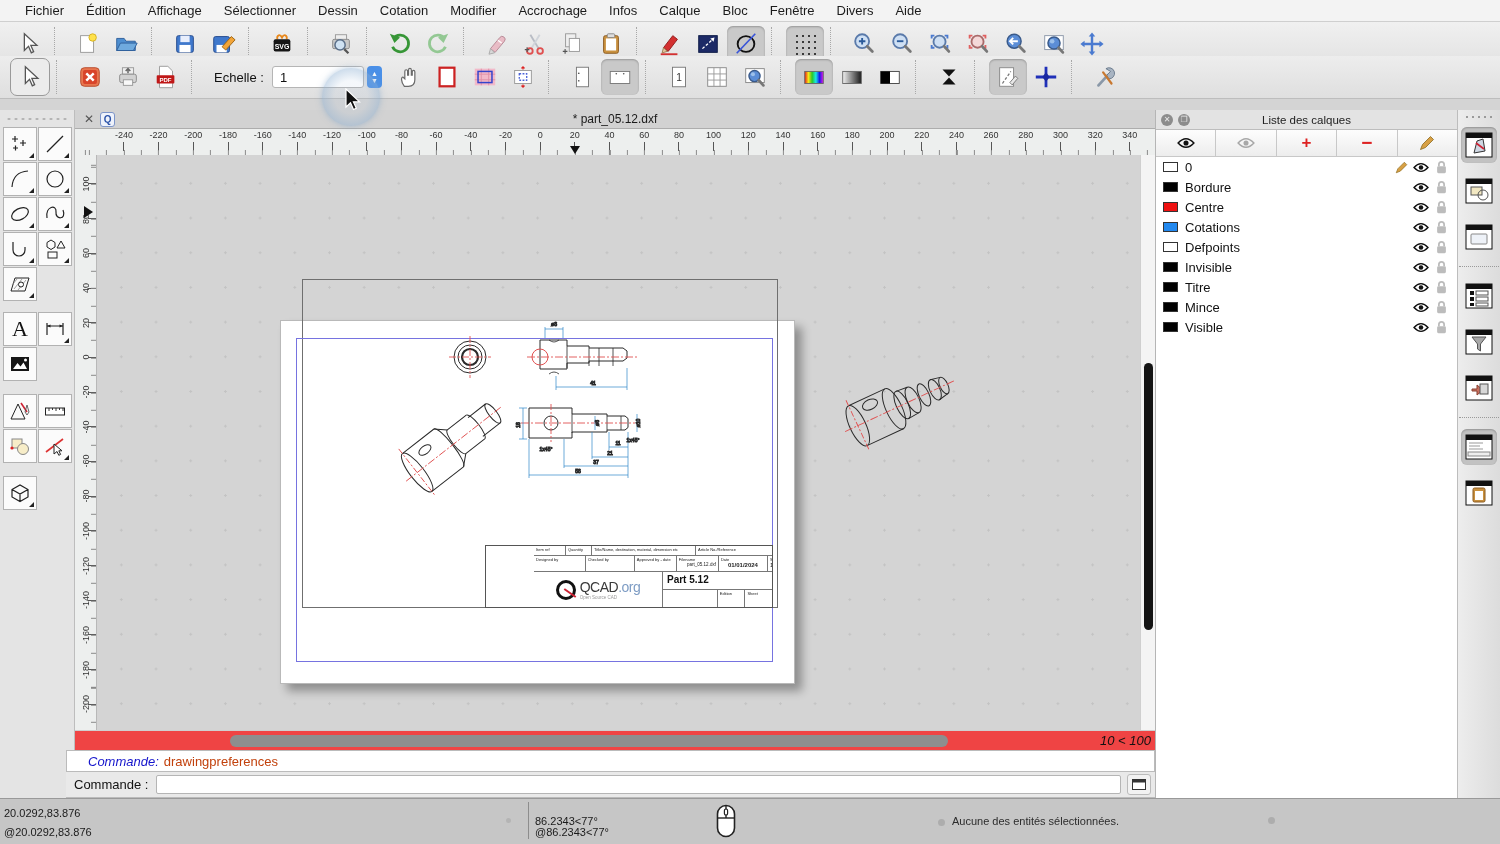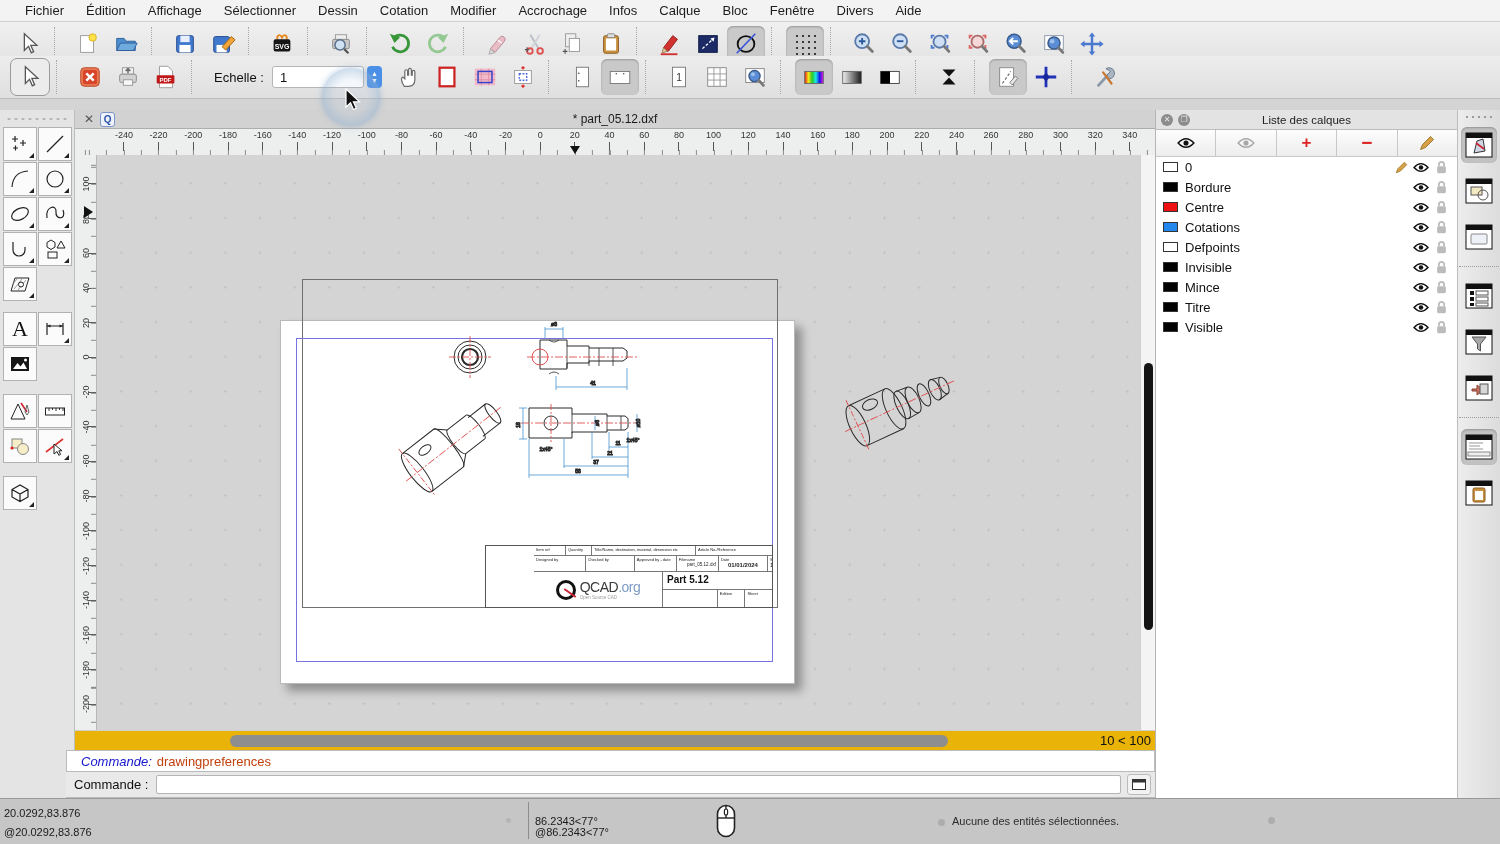--- a/index.html
+++ b/index.html
@@ -67,21 +67,21 @@
   .qcadsub{font-size:4.5px;color:#999;}
   .tbright{flex:1;display:flex;flex-direction:column;}
   .parttitle{flex:1;border-bottom:1px solid #777;font-size:10px;font-weight:bold;color:#111;padding:2px 0 0 4px;}
   .tbr2{height:17px;display:flex;}
   .tbr2 .c{flex:1;}
   
   text.dim{font-size:5px;fill:#2e86c8;font-family:"Liberation Sans",sans-serif;}
   
   .vscroll{position:absolute;left:1065px;top:45px;width:15px;height:575px;background:#f4f4f4;border-left:1px solid #cfcfcf;box-sizing:border-box;}
   .vthumb{position:absolute;left:2.5px;top:208px;width:9px;height:267px;background:#141414;border-radius:5px;}
-  .hscroll{position:absolute;left:0;top:620px;width:1080px;height:20px;background:#eab308;border-top:1px solid #cfcfcf;box-sizing:border-box;}
+  .hscroll{position:absolute;left:0;top:620px;width:1080px;height:20px;background:#ef4444;border-top:1px solid #cfcfcf;box-sizing:border-box;font-style:italic;}
   .hthumb{position:absolute;left:155px;top:3.5px;width:718px;height:12px;background:#8e8e8e;border-radius:6px;}
   .zoomind{position:absolute;right:4px;top:2px;font-size:13px;color:#111;}
   
   .rpanel{position:absolute;left:1155px;top:110px;width:302px;height:688px;background:#fff;border-left:1px solid #b5b5b5;box-sizing:border-box;}
   .rtitle{height:19px;background:#e3e3e3;border-bottom:1px solid #bdbdbd;display:flex;align-items:center;position:relative;}
   .wdot{width:12px;height:12px;border-radius:50%;background:#8c8c8c;color:#e8e8e8;font-size:8px;line-height:12px;text-align:center;margin-left:5px;}
   .rtitletx{position:absolute;left:0;right:0;text-align:center;font-size:11.5px;color:#222;}
   .lhead{height:26px;display:flex;border-bottom:1px solid #c8c8c8;background:linear-gradient(#fdfdfd,#ededed);}
   .lhead .hcell{flex:1;border-right:1px solid #c8c8c8;display:flex;align-items:center;justify-content:center;}
   .lhead .hcell:last-child{border-right:none;}
@@ -93,21 +93,21 @@
   .rowico{width:20px;display:flex;justify-content:center;flex:0 0 auto;}
   .lrow .rowpencil{visibility:hidden;}
   .lrow.editable .rowpencil{visibility:visible;}
   
   .rstrip{position:absolute;left:1457px;top:110px;width:43px;height:688px;background:linear-gradient(to right,#ededed,#dcdcdc);border-left:1px solid #bdbdbd;box-sizing:border-box;display:flex;flex-direction:column;align-items:center;padding-top:2px;}
   .sbtn{width:36px;height:36px;border-radius:6px;display:flex;align-items:center;justify-content:center;margin:5px 0;}
   .sbtn.pressed{background:#c2c2c2;box-shadow:inset 0 1px 2px rgba(0,0,0,.25);}
   .dots{width:30px;height:6px;background-image:radial-gradient(#9a9a9a .8px,transparent 1.1px);background-size:6px 6px;margin:2px 0;}
   .stripsep{width:40px;border-top:1px dotted #9a9a9a;margin:6px 0;}
   
-  .cmdhist{position:absolute;left:66px;top:750px;width:1089px;height:22px;background:#fff;border:1px solid #bbb;box-sizing:border-box;display:flex;align-items:center;padding-left:14px;font-size:13px;}
+  .cmdhist{position:absolute;left:66px;top:750px;width:1089px;height:22px;background:#fff;border:1px solid #bbb;box-sizing:border-box;display:flex;align-items:center;padding-left:21px;font-size:13px;}
   .cmdhist .cl{color:#1414cc;font-style:italic;margin-right:5px;}
   .cmdhist .cv{color:#c2410c;}
   .cmdrow{position:absolute;left:66px;top:772px;width:1089px;height:26px;background:#e9e9e9;border-bottom:1px solid #bbb;box-sizing:border-box;display:flex;align-items:center;padding:0 4px 0 8px;}
   .cmdrow .plabel{font-size:13px;color:#111;margin-right:8px;white-space:nowrap;}
   .cmdinput{flex:1;height:19px;background:#fff;border:1px solid #b5b5b5;border-radius:2px;font-size:12px;padding-left:4px;box-sizing:border-box;color:#111;display:flex;align-items:center;}
   .cmdwinbtn{width:22px;height:19px;margin-left:6px;display:flex;align-items:center;justify-content:center;background:#f2f2f2;border:1px solid #bbb;border-radius:3px;}
   
   .statusbar{position:absolute;left:0;top:798px;width:1500px;height:46px;background:#c6c6c6;border-top:1px solid #999;box-sizing:border-box;font-size:11px;color:#1a1a1a;}
   .coord1{position:absolute;left:4px;top:8px;}
   .coord2{position:absolute;left:4px;top:27px;}
@@ -999,21 +999,21 @@
           <span class="rowico">
             <svg width="11" height="14" viewBox="0 0 12 16">
               <path d="M3 7 V5 a3 3 0 0 1 6 0 V7" fill="none" stroke="#bcbcbc" stroke-width="2"></path>
               <rect x="1" y="7" width="10" height="8" rx="1.5" fill="#bcbcbc"></rect>
             </svg>
           </span>
         </div>
 
         <div class="lrow">
           <span class="swatch" style="background: rgb(0, 0, 0);"></span>
-          <span class="lname">Mince</span>
+          <span class="lname">Titre</span>
           <span class="rowico rowpencil">
             <svg width="13" height="13" viewBox="0 0 16 16">
               <path d="M1.5 14.5 L3.5 9.5 L11.5 1.5 L14.5 4.5 L6.5 12.5 Z" fill="#d8a044" stroke="#8a6a20" stroke-width=".8"></path>
             </svg>
           </span>
           <span class="rowico">
             <svg width="16" height="11" viewBox="0 0 24 16">
               <path d="M1.5 8 Q12 -3.5 22.5 8 Q12 19.5 1.5 8 Z" fill="none" stroke="#111" stroke-width="2"></path>
               <circle cx="12" cy="8" r="3.4" fill="#111"></circle>
             </svg>
@@ -1021,21 +1021,21 @@
           <span class="rowico">
             <svg width="11" height="14" viewBox="0 0 12 16">
               <path d="M3 7 V5 a3 3 0 0 1 6 0 V7" fill="none" stroke="#bcbcbc" stroke-width="2"></path>
               <rect x="1" y="7" width="10" height="8" rx="1.5" fill="#bcbcbc"></rect>
             </svg>
           </span>
         </div>
 
         <div class="lrow">
           <span class="swatch" style="background: rgb(0, 0, 0);"></span>
-          <span class="lname">Titre</span>
+          <span class="lname">Mince</span>
           <span class="rowico rowpencil">
             <svg width="13" height="13" viewBox="0 0 16 16">
               <path d="M1.5 14.5 L3.5 9.5 L11.5 1.5 L14.5 4.5 L6.5 12.5 Z" fill="#d8a044" stroke="#8a6a20" stroke-width=".8"></path>
             </svg>
           </span>
           <span class="rowico">
             <svg width="16" height="11" viewBox="0 0 24 16">
               <path d="M1.5 8 Q12 -3.5 22.5 8 Q12 19.5 1.5 8 Z" fill="none" stroke="#111" stroke-width="2"></path>
               <circle cx="12" cy="8" r="3.4" fill="#111"></circle>
             </svg>

